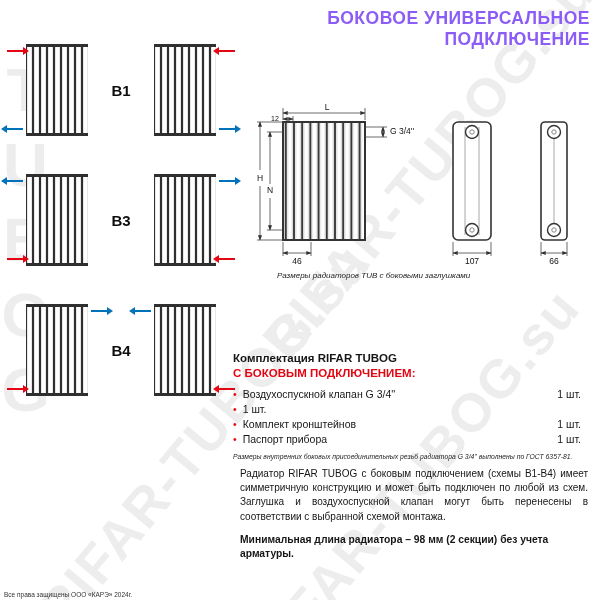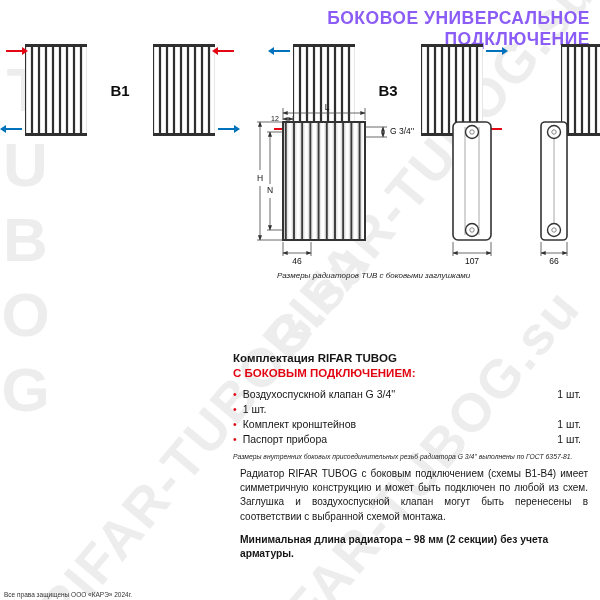--- a/index.html
+++ b/index.html
@@ -25,21 +25,21 @@
 
   .content { position:absolute; inset:0; z-index:1; }
 
   
   .title { position:absolute; top:8px; right:10px; text-align:right;
            font-size:17.5px; font-weight:800; line-height:1.22;
            letter-spacing:.5px; color:#8b5cf6; }
 
   
   .schemes { position:absolute; left:5px; top:44px; width:232px;
-             display:flex; flex-direction:row; gap:38px; }
+             display:flex; flex-direction:column; gap:38px; }
   .scheme-row { display:flex; align-items:center; justify-content:center; height:92px; }
   .rad-wrap { position:relative; width:62px; height:92px; margin:0 20px; }
   .radiator {
     width:62px; height:92px;
     border-top:3px solid #2f2f2f; border-bottom:3px solid #2f2f2f;
     background:repeating-linear-gradient(90deg,
       #2f2f2f 0 1px, #e7e7e7 1px 2.2px, #ffffff 2.2px 4.8px,
       #e7e7e7 4.8px 6px, #2f2f2f 6px 7px);
   }
   .scheme-label { width:26px; text-align:center; font-weight:bold;

